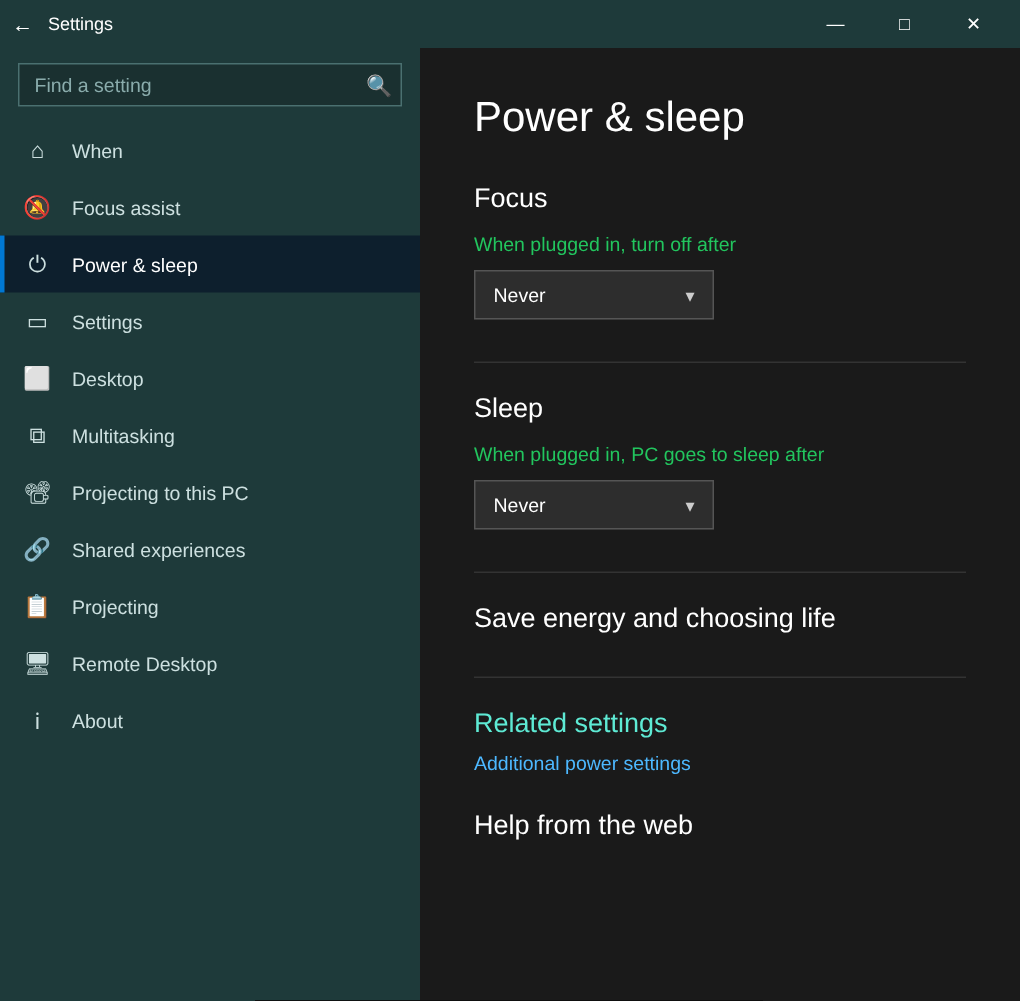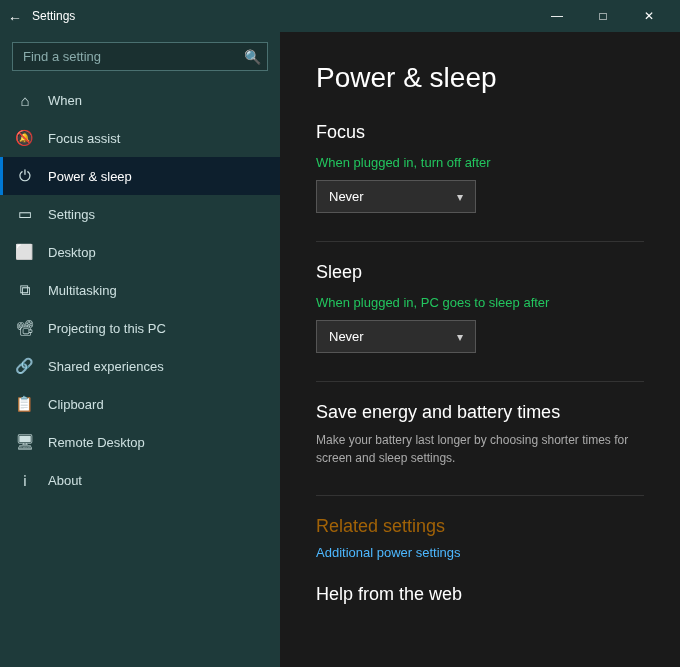--- a/index.html
+++ b/index.html
@@ -195,21 +195,21 @@
     .save-energy-desc {
       font-size: 12px;
       color: #aaa;
       line-height: 1.5;
     }
 
     .related-settings-title {
       font-size: 18px;
       font-weight: 400;
       margin-bottom: 8px;
-      color: #a16207;
+      color: #5eead4;
     }
     .link-text {
       color: #4db8ff;
       font-size: 13px;
       cursor: pointer;
       text-decoration: none;
       display: block;
       margin-bottom: 24px;
     }
 
@@ -288,21 +288,21 @@
     <div class="sidebar-item">
       <span class="sidebar-icon">📽</span>
       <span class="item-label">Projecting to this PC</span>
     </div>
     <div class="sidebar-item">
       <span class="sidebar-icon">🔗</span>
       <span class="item-label">Shared experiences</span>
     </div>
     <div class="sidebar-item">
       <span class="sidebar-icon">📋</span>
-      <span class="item-label">Clipboard</span>
+      <span class="item-label">Projecting</span>
     </div>
     <div class="sidebar-item">
       <span class="sidebar-icon">🖥</span>
       <span class="item-label">Remote Desktop</span>
     </div>
     <div class="sidebar-item">
       <span class="sidebar-icon">ℹ</span>
       <span class="item-label">About</span>
     </div>
 
@@ -332,22 +332,21 @@
         <div class="dropdown">
           <span>Never</span>
           <span class="dropdown-arrow">▾</span>
         </div>
       </div>
     </div>
 
     <hr class="divider">
 
     <div class="save-energy-section">
-      <h2 class="save-energy-title">Save energy and battery times</h2>
-      <p class="save-energy-desc">Make your battery last longer by choosing shorter times for screen and sleep settings.</p>
+      <h2 class="save-energy-title">Save energy and choosing life</h2>
     </div>
 
     <hr class="divider">
 
     <div>
       <h2 class="related-settings-title">Related settings</h2>
       <a class="link-text">Additional power settings</a>
     </div>
 
     <div>

